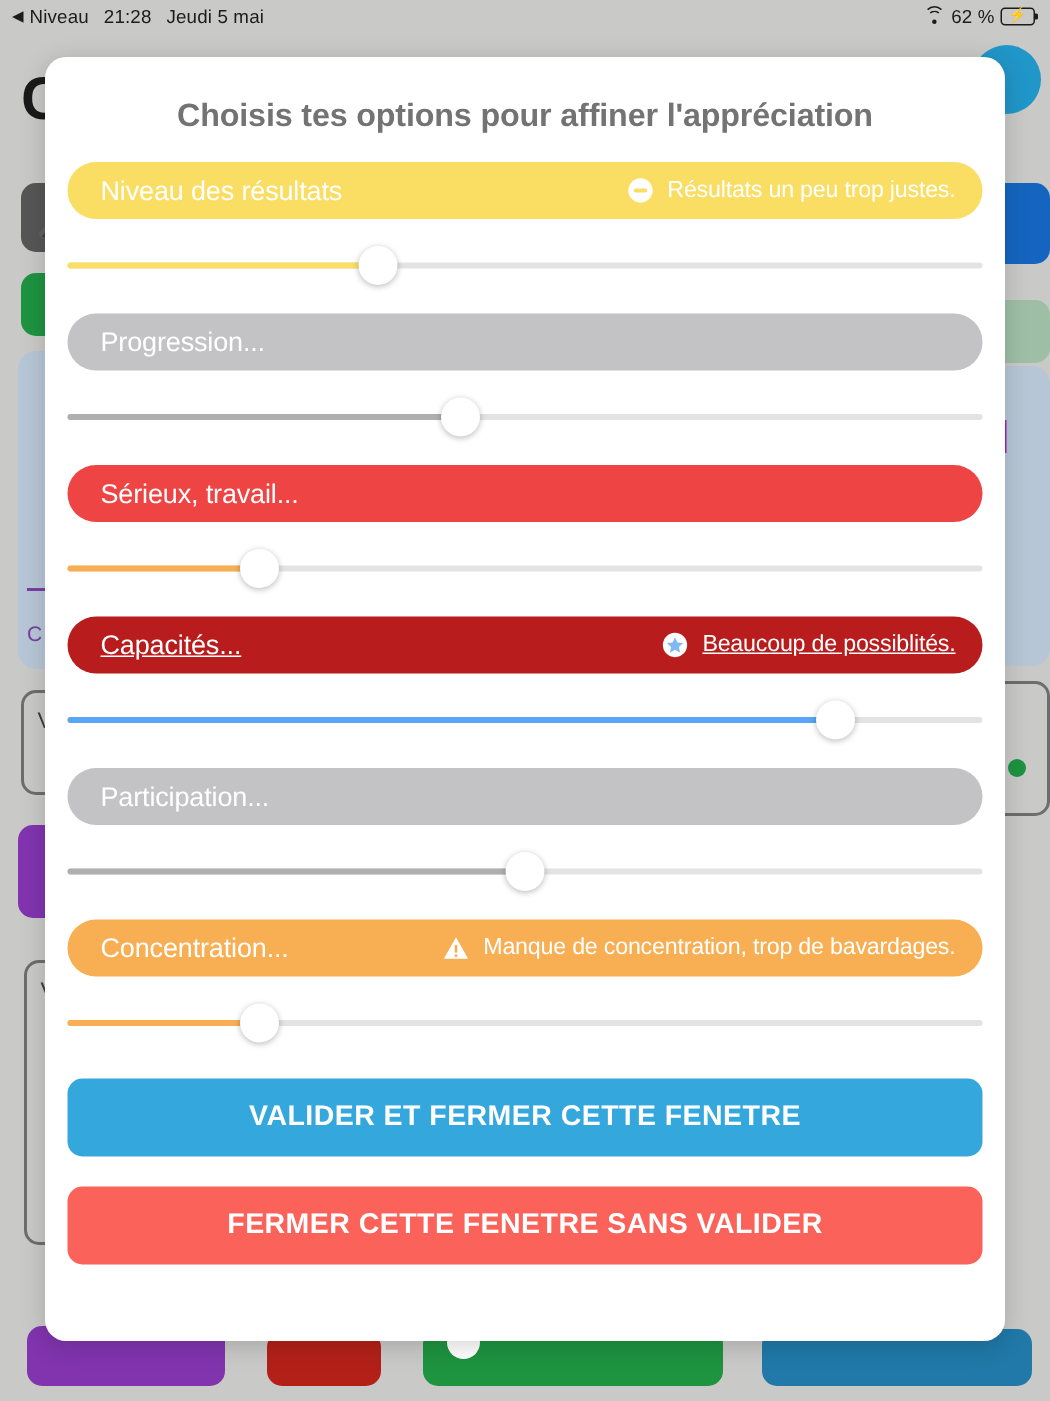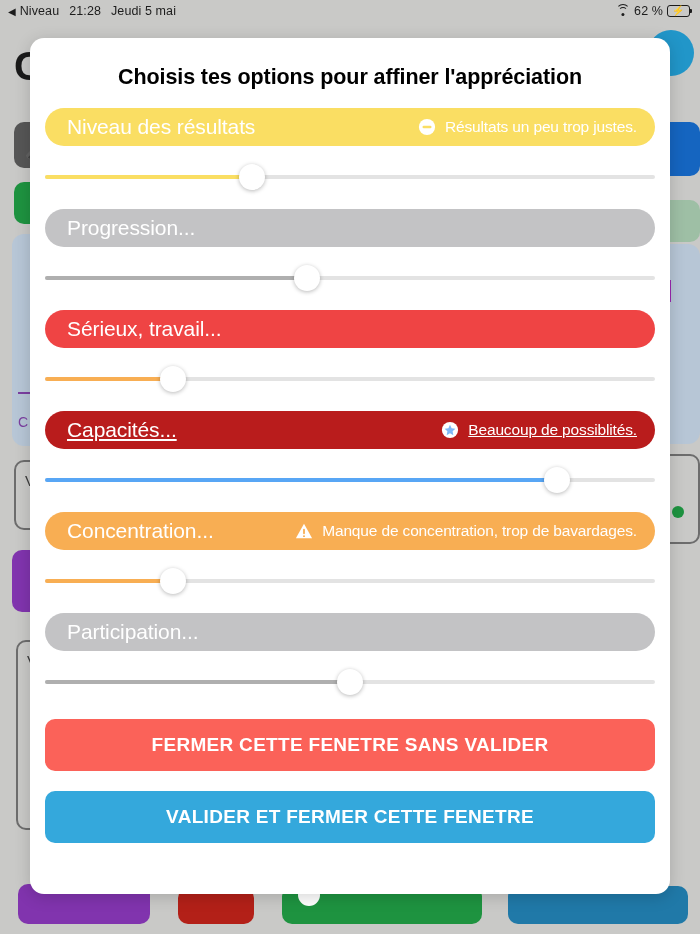--- a/index.html
+++ b/index.html
@@ -78,36 +78,36 @@
     border-radius: 14px;
     box-shadow: 0 3px 16px rgba(0,0,0,0.17);
     z-index: 30;
     padding: 0 15px;
     overflow: hidden;
   }
   #modal-title {
     text-align: center;
     font-size: 21.5px;
     font-weight: bold;
-    color: #000000;
+    color: #737373;
     margin-top: 27px;
     letter-spacing: -0.1px;
   }
 
   .criteria-list { margin-top: 18px; }
   .criterion { margin-bottom: 1px; }
 
   .crit-bar {
     height: 38px;
     border-radius: 19px;
     display: flex; align-items: center;
     padding: 0 18px 0 22px;
     color: #fff;
   }
-  .crit-label { font-size: 21px; font-weight: 400; letter-spacing: -0.1px; }
+  .crit-label { font-size: 18px; font-weight: 400; letter-spacing: -0.1px; }
   .crit-value {
     margin-left: auto;
     display: flex; align-items: center; gap: 9px;
     font-size: 15.5px; letter-spacing: -0.15px;
   }
 
   
   .badge { width: 18px; height: 18px; flex: 0 0 18px; display: block; }
 
   .slider-row { height: 62px; display: flex; align-items: center; padding: 0 0 0 0; }
@@ -259,54 +259,54 @@
       </div>
       <div class="slider-row">
         <div class="slider">
           <div class="slider-fill" style="width:84%;background:#58A6F5;"></div>
           <div class="slider-thumb" style="left:84%;"></div>
         </div>
       </div>
     </div>
 
     <div class="criterion">
+      <div class="crit-bar" style="background:#C3C3C5;">
+        <span class="crit-label">Participation...</span>
+        <span class="crit-value">
+          <span></span>
+        </span>
+      </div>
+      <div class="slider-row">
+        <div class="slider">
+          <div class="slider-fill" style="width:50%;background:#AFAFAF;"></div>
+          <div class="slider-thumb" style="left:50%;"></div>
+        </div>
+      </div>
+    </div>
+
+    <div class="criterion">
       <div class="crit-bar" style="background:#F8AE53;">
         <span class="crit-label">Concentration...</span>
         <span class="crit-value">
           <svg class="badge" viewBox="0 0 20 20">
             <path d="M10 2 L19 18 L1 18 Z" fill="#ffffff"></path>
             <rect x="9" y="7.5" width="2" height="6" rx="1" fill="#F8AE53"></rect>
             <circle cx="10" cy="15.7" r="1.1" fill="#F8AE53"></circle>
           </svg>
           <span>Manque de concentration, trop de bavardages.</span>
         </span>
       </div>
       <div class="slider-row">
         <div class="slider">
           <div class="slider-fill" style="width:21%;background:#F8AE53;"></div>
           <div class="slider-thumb" style="left:21%;"></div>
         </div>
       </div>
     </div>
 
-    <div class="criterion">
-      <div class="crit-bar" style="background:#C3C3C5;">
-        <span class="crit-label">Participation...</span>
-        <span class="crit-value">
-          <span></span>
-        </span>
-      </div>
-      <div class="slider-row">
-        <div class="slider">
-          <div class="slider-fill" style="width:50%;background:#AFAFAF;"></div>
-          <div class="slider-thumb" style="left:50%;"></div>
-        </div>
-      </div>
-    </div>
-
   </div>
 
   <div class="action-buttons">
+    <button class="action-btn" style="background:#34A8DC;">VALIDER ET FERMER CETTE FENETRE</button>
     <button class="action-btn" style="background:#FB6259;">FERMER CETTE FENETRE SANS VALIDER</button>
-    <button class="action-btn" style="background:#34A8DC;">VALIDER ET FERMER CETTE FENETRE</button>
   </div>
 
 </div>
 
 </body></html>

